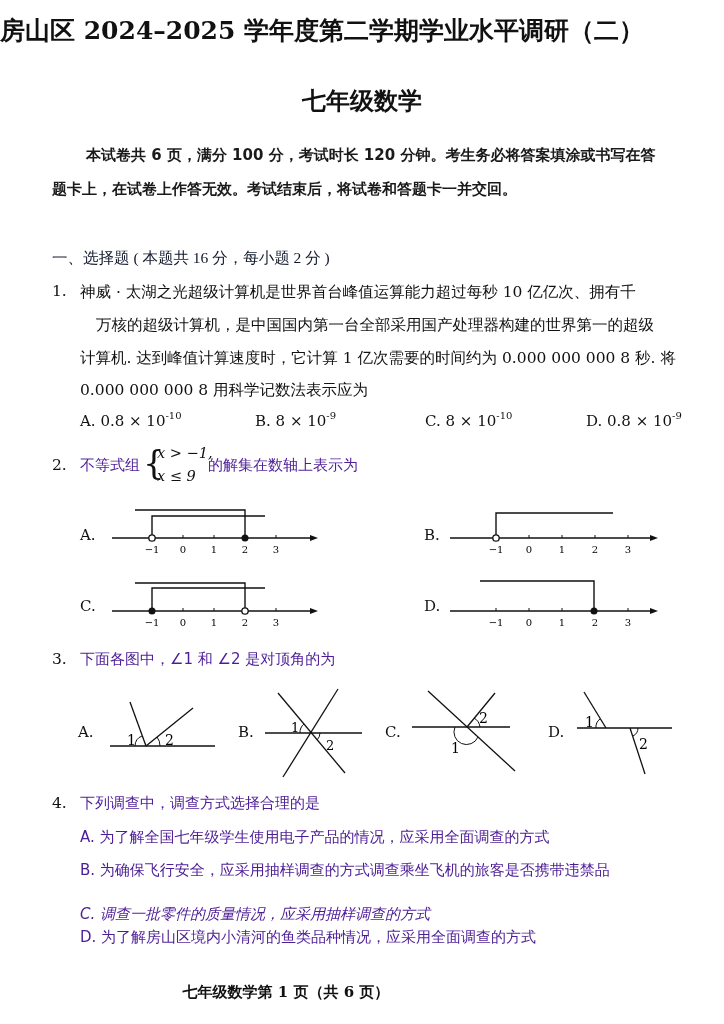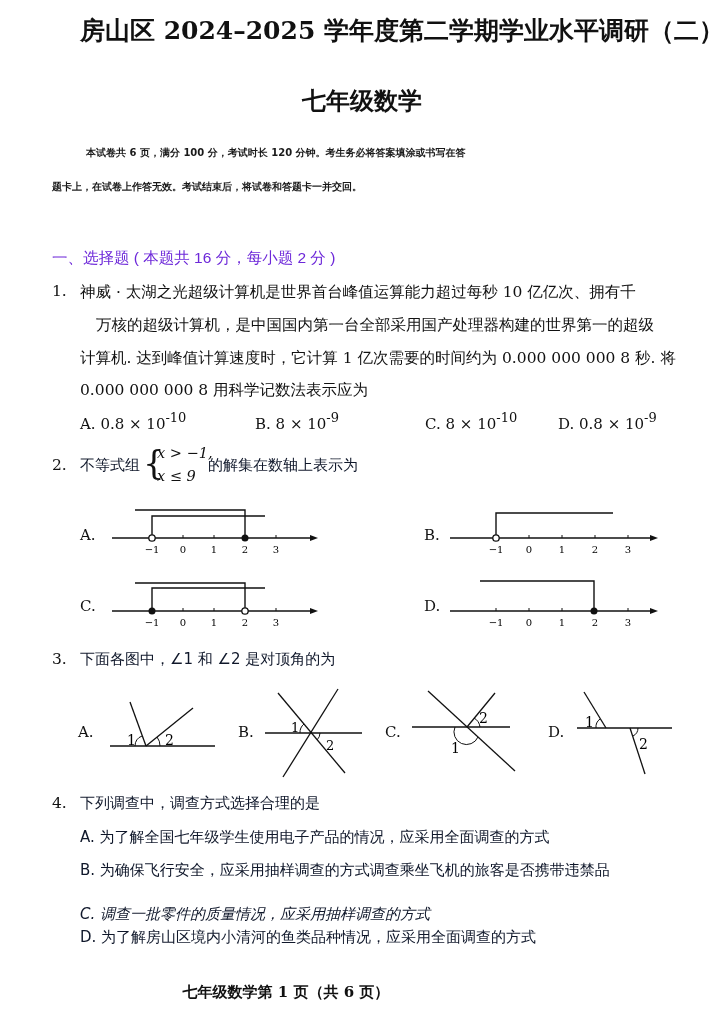--- a/index.html
+++ b/index.html
@@ -3,45 +3,45 @@
 <meta charset="utf-8">
 <style>
   html, body { margin: 0; padding: 0; background: #fff; }
   body {
     width: 724px; height: 1024px; position: relative; overflow: hidden;
     font-family: "DejaVu Serif", "Liberation Serif", serif;
     color: #111;
   }
   .abs { position: absolute; white-space: nowrap; }
   .title {
-    left: 0; width: 724px; top: 14px; text-align: right;
+    left: 0; width: 724px; top: 14px; text-align: left;
     font-size: 25px; font-weight: bold; letter-spacing: 0px;
     font-family: "DejaVu Serif", serif;
   }
   .subtitle {
     left: 0; width: 724px; top: 85px; text-align: center;
     font-size: 24px; font-weight: bold;
     font-family: "DejaVu Serif", serif;
   }
   .instr {
-    font-size: 10px; font-family: "DejaVu Sans", sans-serif; font-weight: bold; color: #1a1a1a;
+    font-size: 15px; font-family: "DejaVu Sans", sans-serif; font-weight: bold; color: #1a1a1a;
   }
   .section {
-    font-size: 15.5px; font-family: Liberation Sans, sans-serif; color: #6d28d9;
+    font-size: 15.5px; font-family: Liberation Serif, serif; color: #0f172a;
   }
   .q {
     font-size: 15.5px; font-family: "DejaVu Serif", serif; color: #111;
   }
   .qs {
-    font-size: 15px; font-family: "DejaVu Sans", sans-serif; color: #0f172a;
+    font-size: 15px; font-family: "DejaVu Sans", sans-serif; color: #4c1d95;
   }
   .opt {
     font-size: 15px; font-family: "DejaVu Serif", serif;
   }
-  sup { font-size: 13px; vertical-align: 7px; }
+  sup { font-size: 10px; vertical-align: 7px; }
   .brace { font-size: 34px; line-height: 1; font-family: "DejaVu Serif", serif; font-weight: 200; }
   .sys { font-style: italic; font-size: 14.5px; font-family: "DejaVu Serif", serif; line-height: 20px; }
   .footer {
     left: 0; width: 572px; top: 983px; text-align: center;
     font-size: 15px; font-weight: bold; font-family: "DejaVu Serif", serif;
   }
   svg text { font-family: "DejaVu Serif", serif; }
 </style>
 </head>
 <body>
@@ -66,21 +66,21 @@
     <span>0.8 × 10</span><sup>-10</sup>
   </div>
   <div class="abs opt" style="left:255px; top:410px;">
     <span>B.</span>
     <span>8 × 10</span><sup>-9</sup>
   </div>
   <div class="abs opt" style="left:425px; top:410px;">
     <span>C.</span>
     <span>8 × 10</span><sup>-10</sup>
   </div>
-  <div class="abs opt" style="left:558px; top:410px;">
+  <div class="abs opt" style="left:586px; top:410px;">
     <span>D.</span>
     <span>0.8 × 10</span><sup>-9</sup>
   </div>
 </div>
 
 <div>
   <div class="abs q" style="left:52px; top:456px;">2.</div>
   <div class="abs qs" style="left:80px; top:456px;">不等式组</div>
   <div class="abs brace" style="left:143px; top:445px;">{</div>
   <div class="abs sys" style="left:157px; top:443px;">x &gt; −1,</div>

